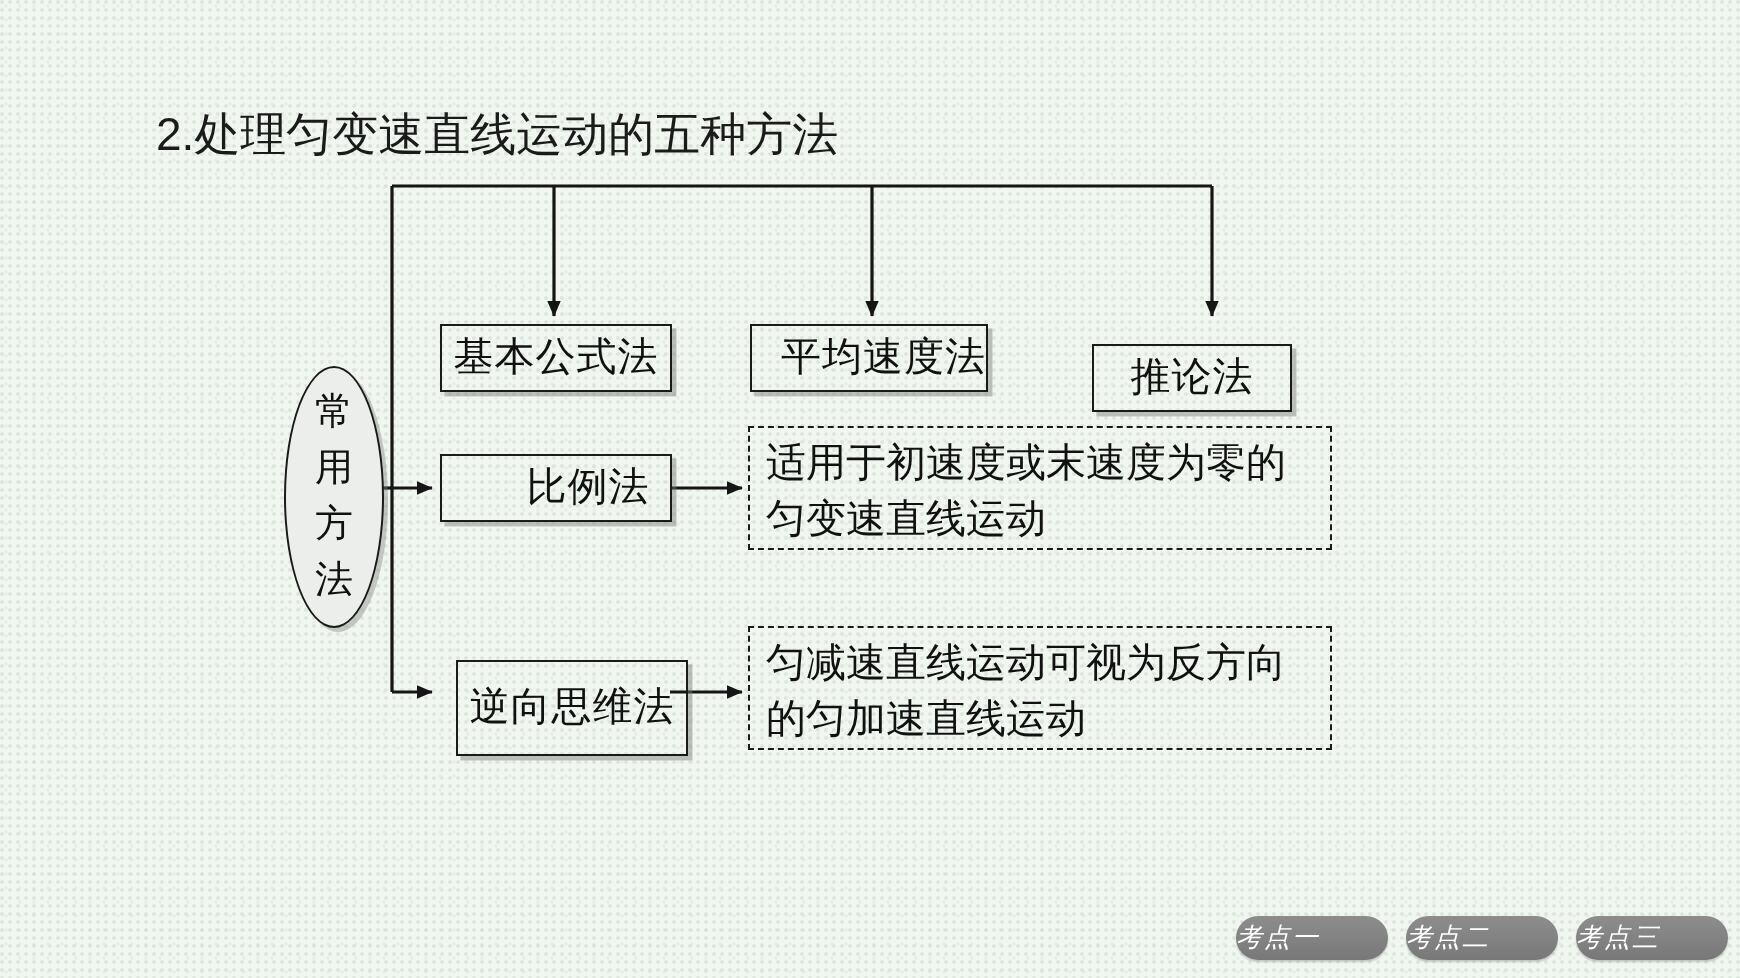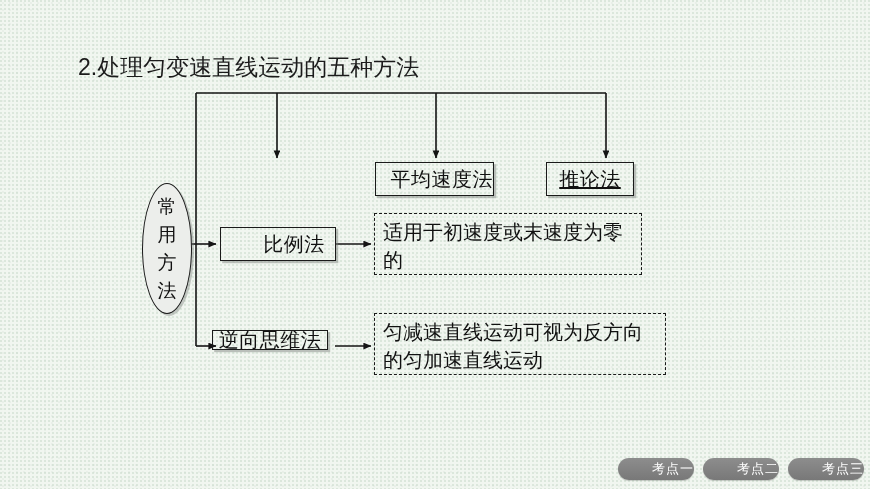--- a/index.html
+++ b/index.html
@@ -110,24 +110,25 @@
     gap: 9px;
   }
   .pill {
     width: 76px;
     height: 22px;
     border-radius: 11px;
     background: linear-gradient(#8d8d8d, #787878);
     color: #ffffff;
     font-size: 13px;
     line-height: 22px;
-    text-align: right;
+    text-align: left;
     font-family: "Liberation Sans", "DejaVu Sans", sans-serif;
     letter-spacing: 1px;
     box-shadow: 0 1px 1px rgba(0,0,0,0.18);
+    font-style: italic;
   }
 </style>
 </head>
 <body>
 
 <div id="slide">
 
   <div id="title">2.处理匀变速直线运动的五种方法</div>
 
   <svg id="wires" viewBox="0 0 870 489" width="870" height="489" xmlns="http://www.w3.org/2000/svg">
@@ -158,40 +159,44 @@
 
   <div id="ellipse-node">
     <div class="vtxt">
       <span>常</span>
       <span>用</span>
       <span>方</span>
       <span>法</span>
     </div>
   </div>
 
+  <div class="node solid" style="left:220px; top:162px; width:116px; height:34px;">
+    <span class="txt">基本公式法</span>
+  </div>
 
   <div class="node solid" style="left:375px; top:162px; width:119px; height:34px;justify-content:flex-end;">
     <span class="txt">平均速度法</span>
   </div>
 
-  <div class="node solid" style="left:546px; top:162px; width:88px; height:34px;text-decoration:underline;">
+  <div class="node solid" style="left:546px; top:172px; width:100px; height:34px;">
     <span class="txt">推论法</span>
   </div>
 
   <div class="node solid" style="left:220px; top:227px; width:116px; height:34px;padding-left:32px;">
     <span class="txt">比例法</span>
   </div>
 
-  <div class="node solid" style="left:212px; top:330px; width:116px; height:20px;">
+  <div class="node solid" style="left:228px; top:330px; width:116px; height:48px;">
     <span class="txt">逆向思维法</span>
   </div>
 
-  <div class="node dashed" style="left:374px; top:213px; width:268px; height:62px;">
+  <div class="node dashed" style="left:374px; top:213px; width:292px; height:62px;">
     <div>
       <div class="txt">适用于初速度或末速度为零的</div>
+      <div class="txt">匀变速直线运动</div>
     </div>
   </div>
 
   <div class="node dashed" style="left:374px; top:313px; width:292px; height:62px;">
     <div>
       <div class="txt">匀减速直线运动可视为反方向</div>
       <div class="txt">的匀加速直线运动</div>
     </div>
   </div>
 

